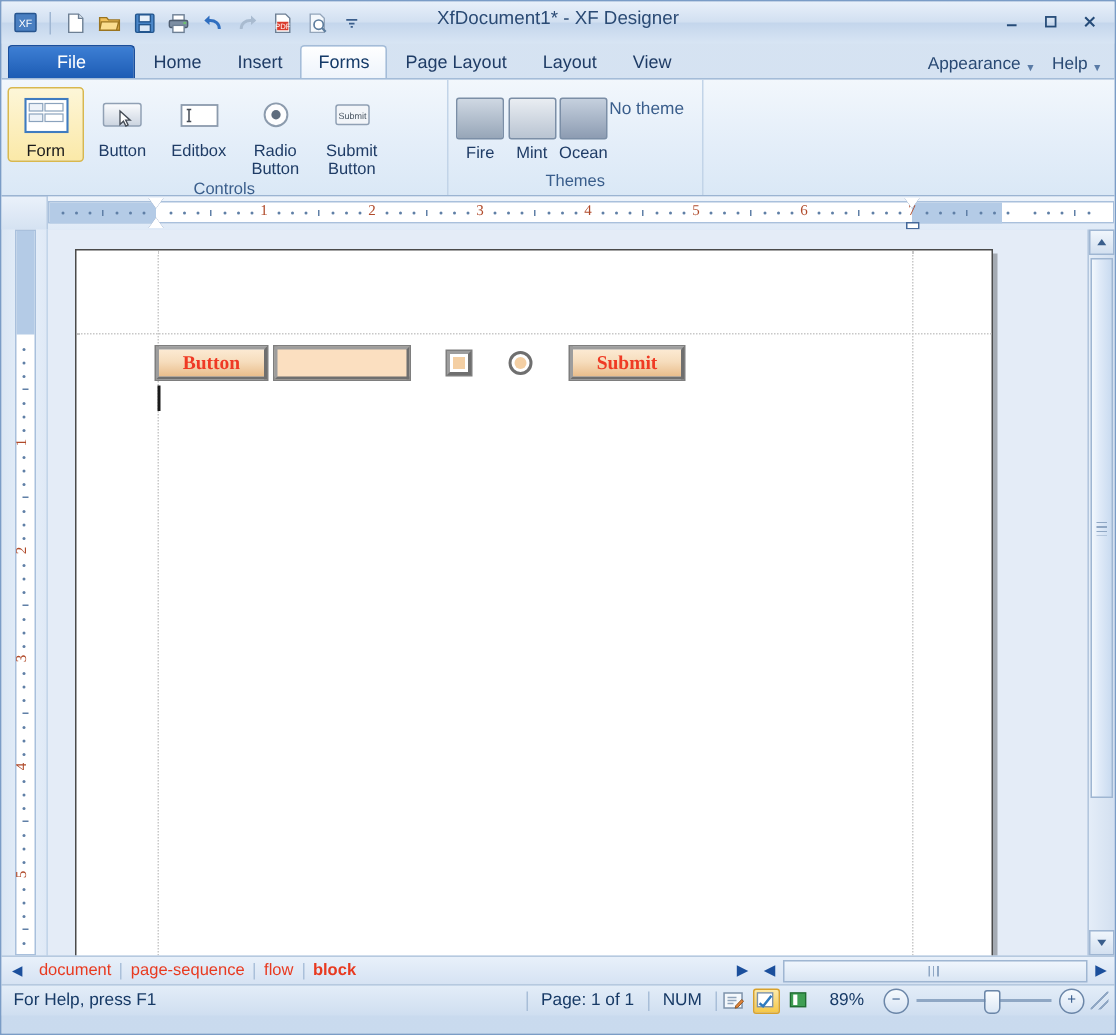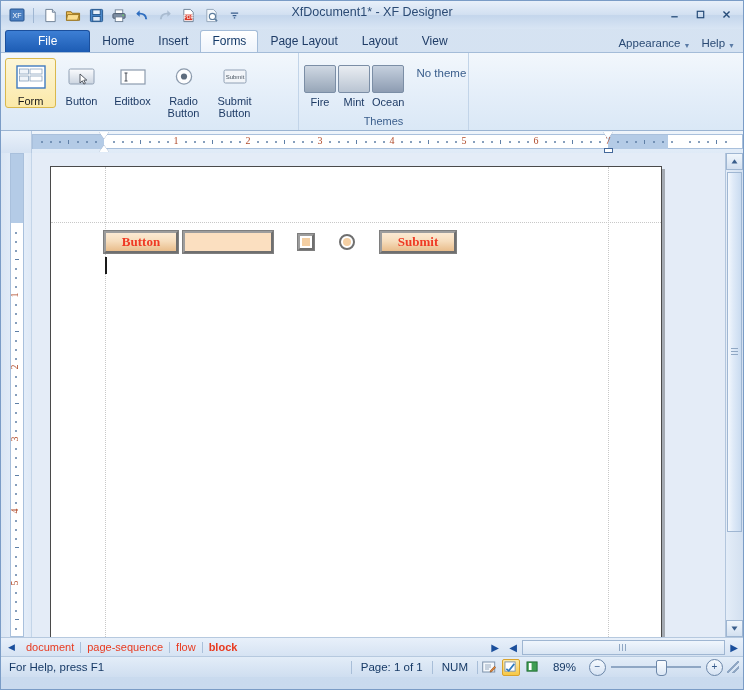--- a/index.html
+++ b/index.html
@@ -140,21 +140,21 @@
   .theme-sw {
     width: 30px; height: 26px;
     border: 1px solid #7b8ea6;
     border-radius: 2px;
   }
   .th-fire { background: linear-gradient(180deg,#cfd8e3 0%, #97a6b8 100%); }
   .th-mint { background: linear-gradient(180deg,#e9edf2 0%, #b9c4d2 100%); }
   .th-ocean{ background: linear-gradient(180deg,#c5d0de 0%, #8d9cb2 100%); }
   .notheme {
     font-size: 11.5px; color: #3a5e8c;
-    padding: 6px 8px 0 11px;
+    padding: 6px 8px 0 0;
     white-space: nowrap;
   }
 
   
   .ruler-row { display: flex; height: 22px; background: #dbe6f4; }
   .rl-corner { width: 30px; height: 22px; background: linear-gradient(180deg,#eaf1fa,#d5e2f2); border-right:1px solid #b8cbe2;}
   .hruler {
     flex: 1; position: relative; height: 22px;
     background: linear-gradient(180deg,#eef4fb 0%, #dfeaf7 100%);
     overflow: hidden;
@@ -555,20 +555,21 @@
         <div class="rbtn">
           <span class="glyph">
             <svg width="30" height="26" viewBox="0 0 30 26">
               <rect x="4" y="6" width="22" height="13" rx="1.5" fill="#f2f5f9" stroke="#90a0b4"></rect>
               <text x="15" y="15" font-size="6" fill="#46525f" text-anchor="middle" font-family="Liberation Sans, sans-serif">Submit</text>
             </svg>
           </span>
           <span class="rbtn-lbl"><span>Submit</span><br><span>Button</span></span>
         </div>
       </div>
+      <div class="rg-label">Controls</div>
     </div>
 
     <div class="rgroup" style="width:170px;">
       <div class="rg-items" style="padding-top:5px;">
         <div class="rbtn" style="width:42px;justify-content:flex-end;">
           <span class="theme-sw th-fire"></span>
           <span class="rbtn-lbl">Fire</span>
         </div>
         <div class="rbtn" style="width:42px;">
           <span class="theme-sw th-mint"></span>

